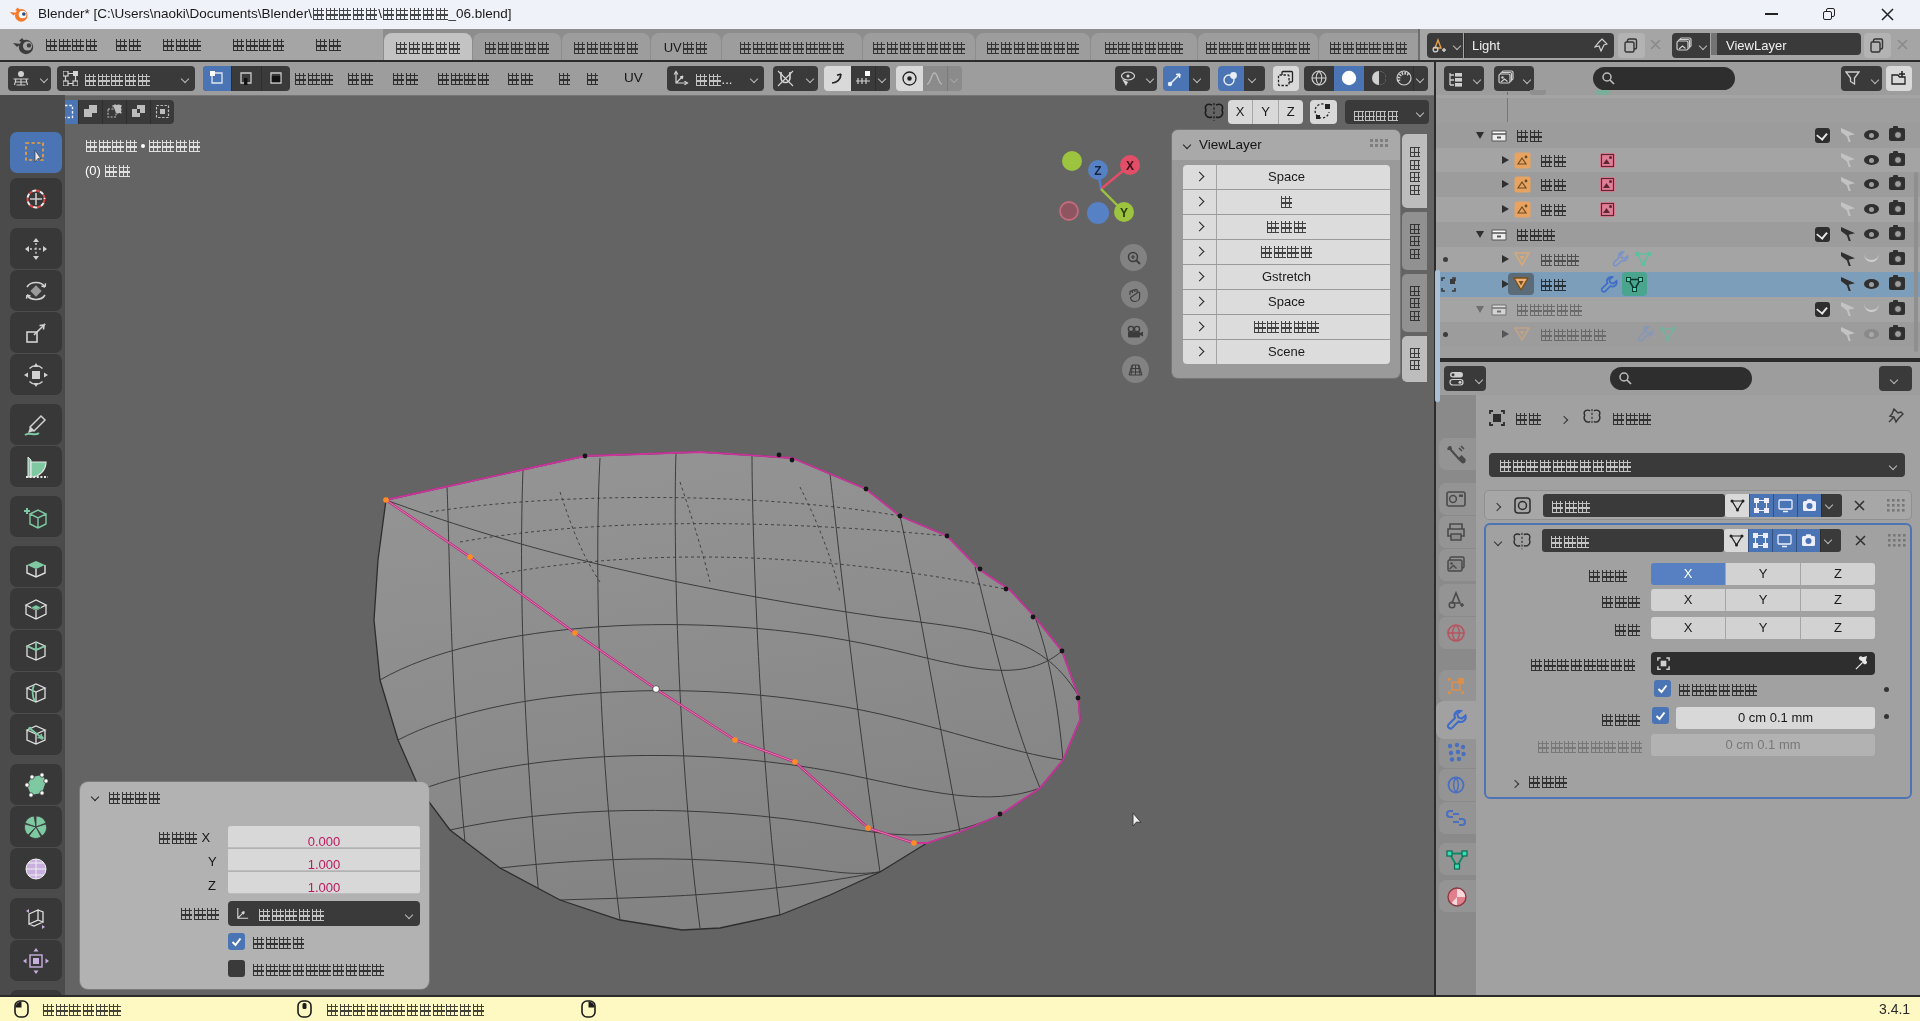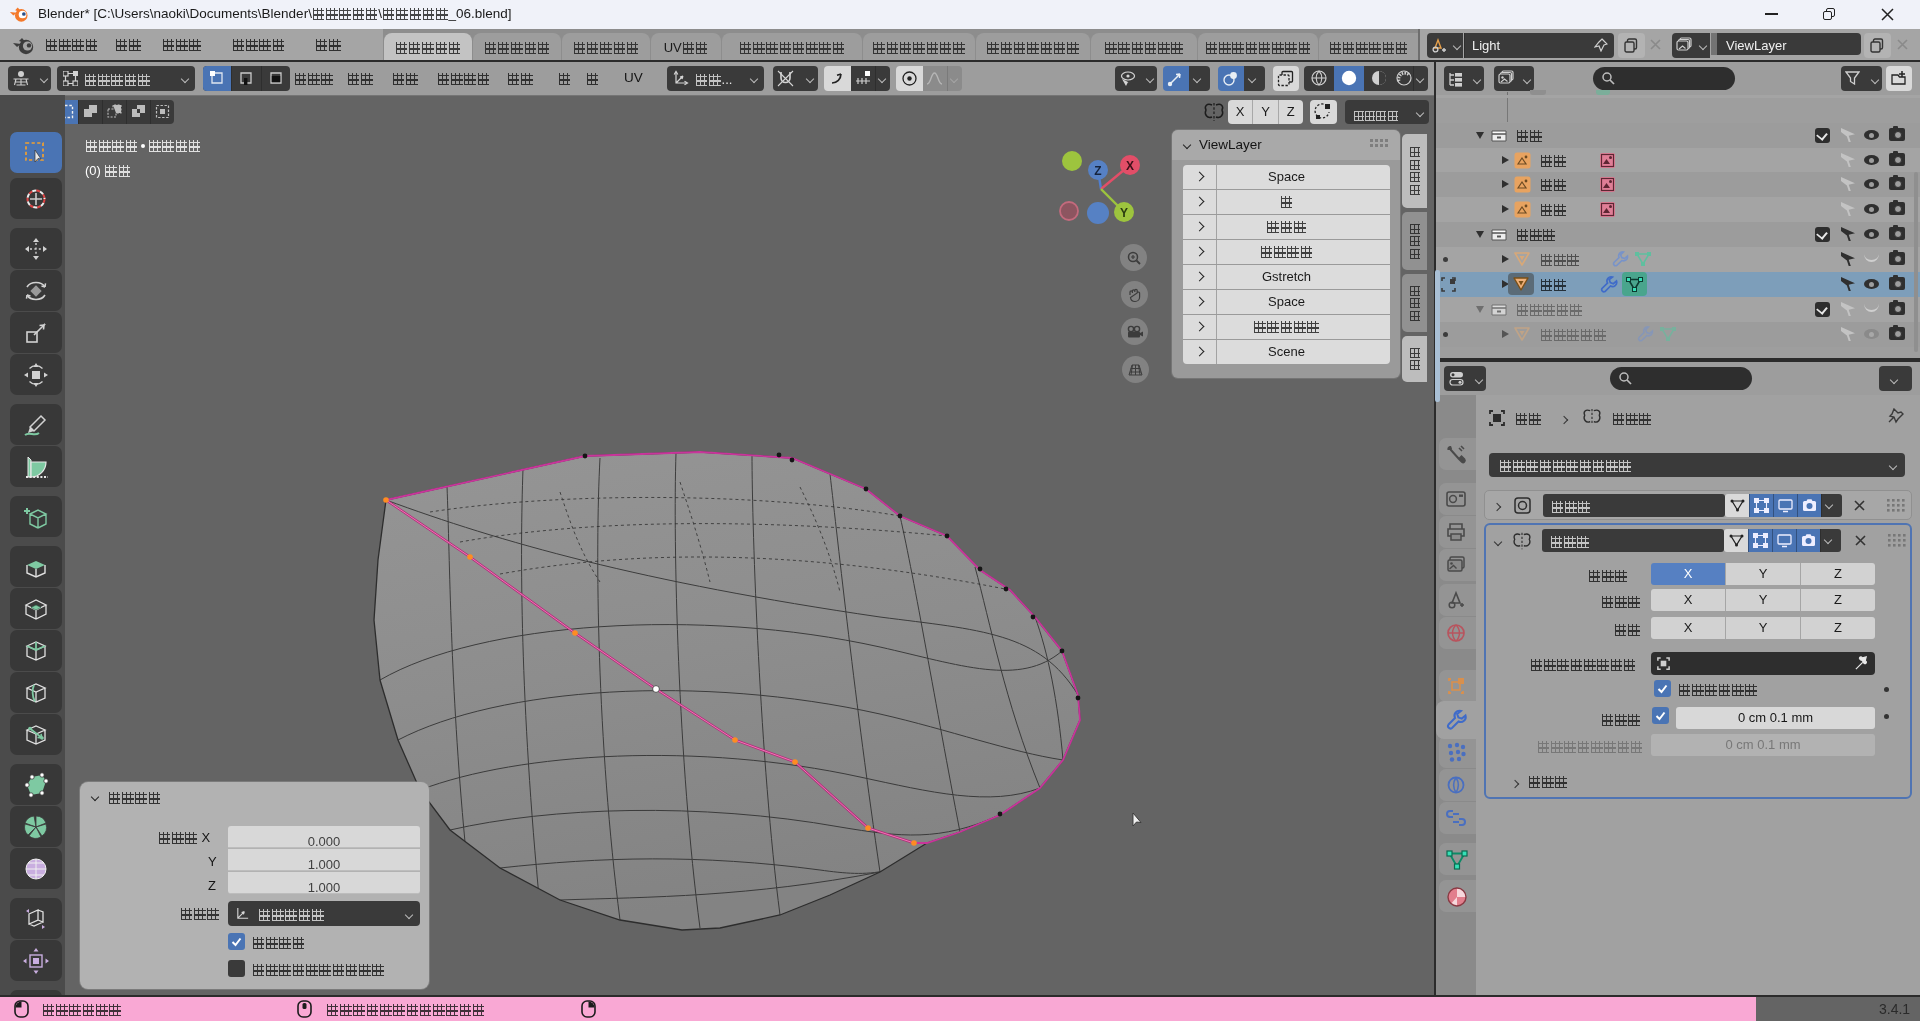--- a/index.html
+++ b/index.html
@@ -23,21 +23,21 @@
 .vt{position:absolute;width:25px;background:#919191;border-radius:5px 0 0 5px;color:#1d1d1d;
 display:flex;flex-direction:column;align-items:center;justify-content:center;gap:2.5px}
 .vt.on{background:#bdbdbd}
 .vt .g{margin:0}
 .obtn{position:absolute;left:10px;width:52px;height:41px;background:#383838;border-radius:7px;display:flex;align-items:center;justify-content:center}
 .obtn.on{background:#4a74b4}
 .navb{position:absolute;width:27px;height:27px;border-radius:50%;background:#98989896;display:flex;align-items:center;justify-content:center}
 .ltb{position:absolute;left:11px;width:207px;height:24px;background:#dcdcdc;color:#1a1a1a;font-size:13px;text-align:center;padding-top:4px}
 .ltb::before{content:"";position:absolute;left:0;top:0;width:33px;height:24px;border-right:1px solid #a2a2a2}
 .ltb::after{content:"";position:absolute;left:13px;top:8px;width:6px;height:6px;border-right:1.6px solid #222;border-top:1.6px solid #222;transform:rotate(45deg)}
-.fld{position:absolute;width:192px;height:22px;background:#d8d8d8;color:#404040;text-align:center;padding-top:8px;font-size:13px;margin-bottom:1px}
+.fld{position:absolute;width:192px;height:22px;background:#d8d8d8;color:#be185d;text-align:center;padding-top:8px;font-size:13px;margin-bottom:1px}
 .fld{border-bottom:1px solid #bdbdbd}
 .orow{position:absolute;left:0;width:484px;height:25px}
 .oi{position:absolute;top:3px}
 .tri{position:absolute;top:8px;width:0;height:0}
 .tri.r{border-left:7px solid #2f2f2f;border-top:4.5px solid transparent;border-bottom:4.5px solid transparent}
 .tri.d{border-top:7px solid #2f2f2f;border-left:4.5px solid transparent;border-right:4.5px solid transparent;top:9px}
 .cbx{position:absolute;left:379px;top:5px;width:15px;height:15px;background:#2e2e2e;border-radius:3px}
 .cbx::after{content:"";position:absolute;left:3px;top:2px;width:6px;height:8px;border-right:2px solid #e8e8e8;border-bottom:2px solid #e8e8e8;transform:rotate(40deg) scaleY(.85)}
 .ptr{position:absolute;left:405px;top:5px;width:14px;height:14px;
 clip-path:polygon(0 0,100% 45%,55% 55%,70% 100%,55% 100%,42% 60%,0 28%);background:#2f2f2f}
@@ -1206,21 +1206,21 @@
   <div class="abs" style="left:448px;top:352px;width:5px;height:5px;background:#333;border-radius:50%"></div>
   <span class="abs row" style="left:101px;top:377px;color:#6e6e6e"><i class="g"></i><i class="g"></i><i class="g"></i><i class="g"></i><i class="g"></i><i class="g"></i><i class="g"></i><i class="g"></i></span>
   <div class="abs" style="left:215px;top:372px;width:224px;height:22px;background:#b2b2b2;border-radius:3px;text-align:center;padding-top:3px;font-size:13px;color:#787878">0 cm 0.1 mm</div>
   <span class="chev r" style="position:absolute;left:77px;top:416px;color:#333"></span>
   <span class="abs row" style="left:92px;top:412px"><i class="g"></i><i class="g"></i><i class="g"></i></span>
 </div>
 <div class="abs" style="left:1434px;top:62px;width:2px;height:933px;background:#2b2b2b"></div>
 <div class="abs" style="left:1436px;top:358px;width:484px;height:4px;background:#2b2b2b"></div>
 
 <div class="abs" style="left:0;top:995px;width:1920px;height:2px;background:#2b2b2b"></div>
-<div class="abs" id="status" style="left:0;top:997px;width:1756px;height:24px;background:#f9a8d4;color:#141414;font-size:13px">
+<div class="abs" id="status" style="left:0;top:997px;width:1920px;height:24px;background:#fef9c3;color:#141414;font-size:13px">
   <svg class="abs" style="left:14px;top:3px" width="15" height="18" viewBox="0 0 15 18">
       <rect x="1" y="1" width="13" height="16" rx="5" fill="none" stroke="#1c1c1c" stroke-width="1.6"></rect>
       <path d="M7.5 1.5 a6 6 0 0 0 -6 6 h6 z" fill="#1c1c1c"></path>
     </svg>
   <span class="abs row" style="left:42px;top:5px"><i class="g"></i><i class="g"></i><i class="g"></i><i class="g"></i><i class="g"></i><i class="g"></i></span>
   <svg class="abs" style="left:297px;top:3px" width="15" height="18" viewBox="0 0 15 18">
       <rect x="1" y="1" width="13" height="16" rx="5" fill="none" stroke="#1c1c1c" stroke-width="1.6"></rect>
       <rect x="5.5" y="3" width="4" height="6" rx="1.5" fill="#1c1c1c"></rect>
     </svg>
   <span class="abs row" style="left:326px;top:5px"><i class="g"></i><i class="g"></i><i class="g"></i><i class="g"></i><i class="g"></i><i class="g"></i><i class="g"></i><i class="g"></i><i class="g"></i><i class="g"></i><i class="g"></i><i class="g"></i></span>

